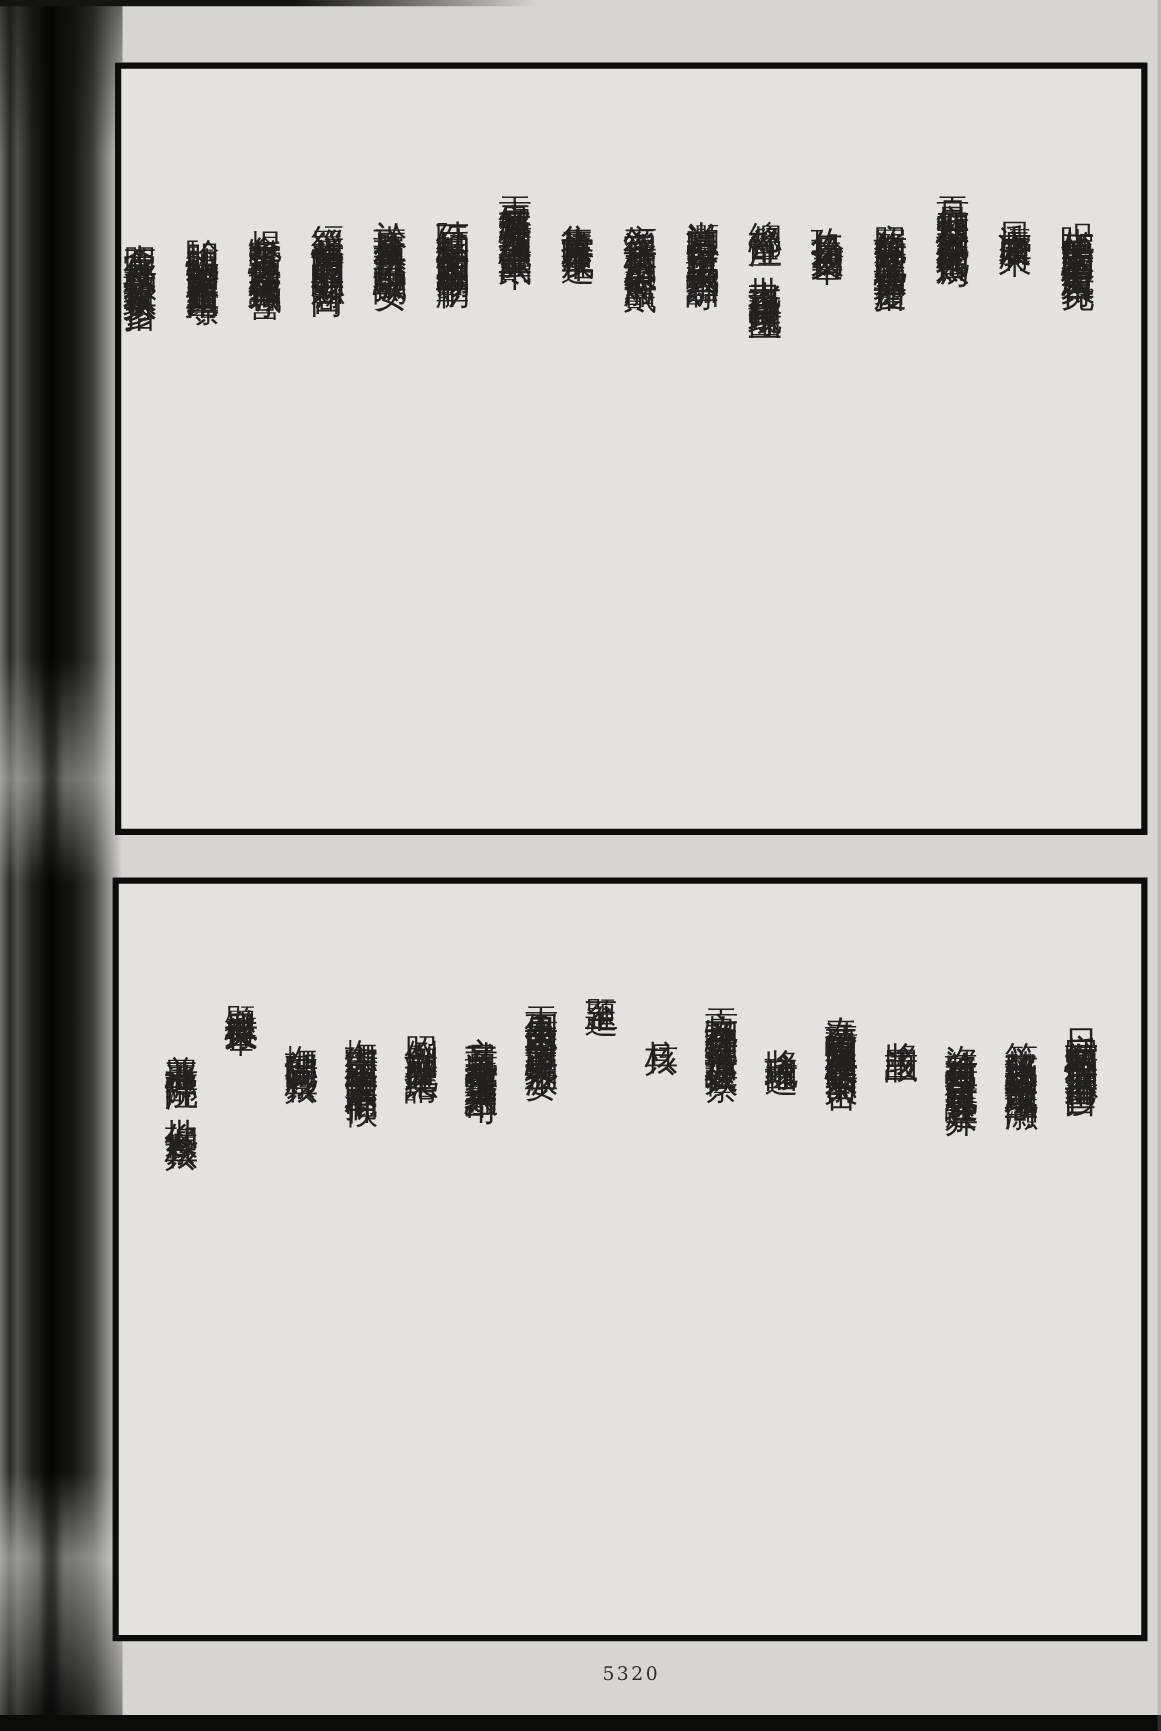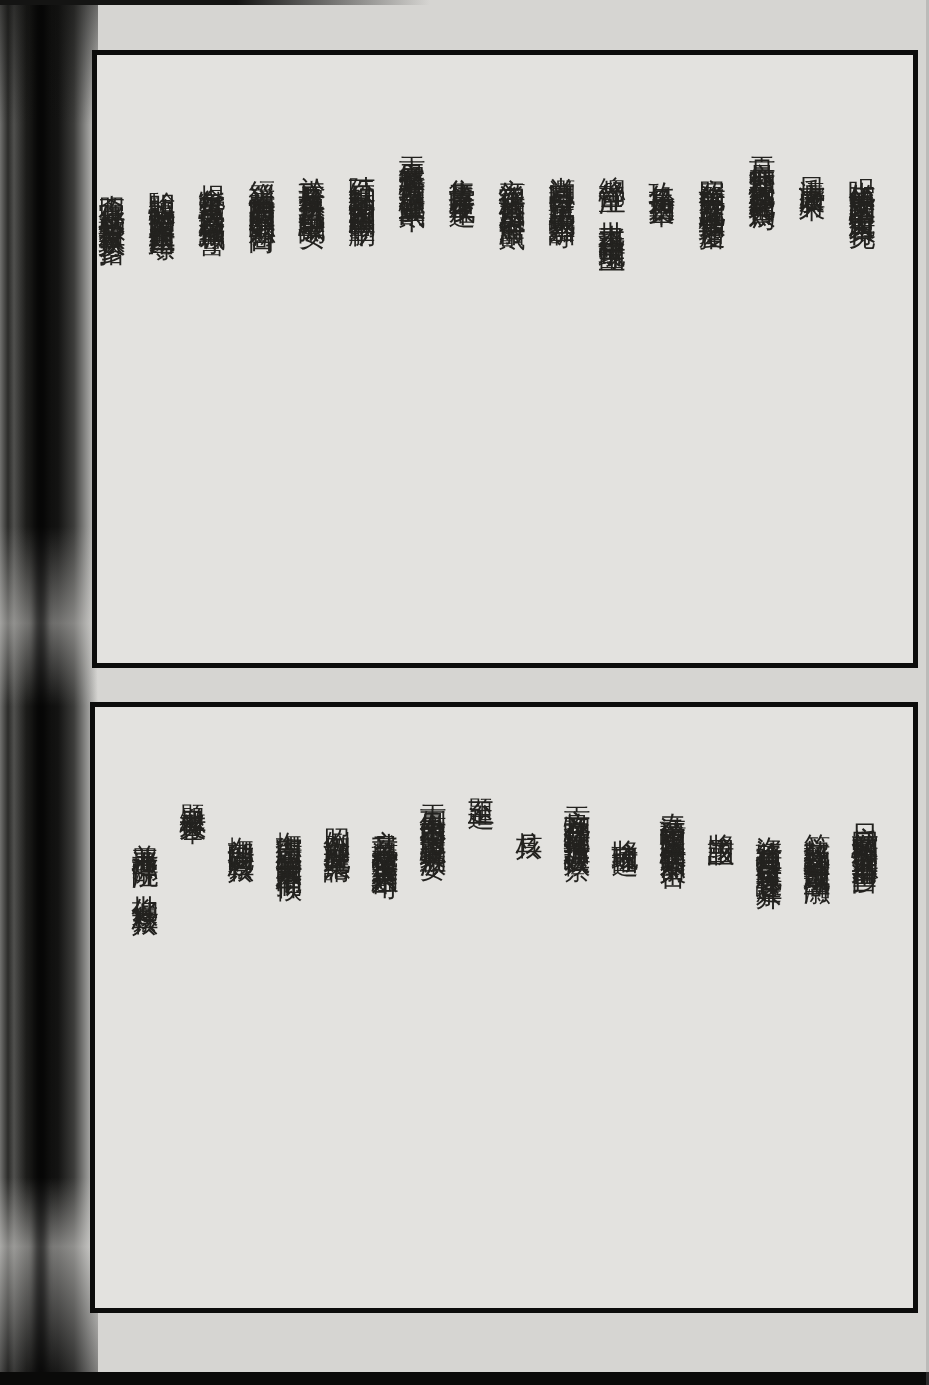--- a/index.html
+++ b/index.html
@@ -114,16 +114,17 @@
         <div class="col" style="padding-top: 76px;">貢事例應由本司會同司道查聽方物派委</div>
         <div class="col" style="padding-top: 101px;">文武員弁護送來使賫運進京均經本司</div>
         <div class="col" style="padding-top: 100px;">照例分別辦理此案應請</div>
         <div class="col" style="padding-top: 103px;">撫憲衙門主稿合并聲明等由奉批仰候</div>
         <div class="col" style="padding-top: 108px;">撫部院衙門察核具</div>
         <div class="col" style="padding-top: 76px;">題繳冊存又奉</div>
         <div class="col" style="padding-top: 116px;">兼署巡撫部院汪　批仰候察核具</div>
       </div>
   </div>
 
+  <div class="page-number">5320</div>
 
   <div class="bottom-bar"></div>
   <div class="right-edge"></div>
 </div>
 
 </body></html>

